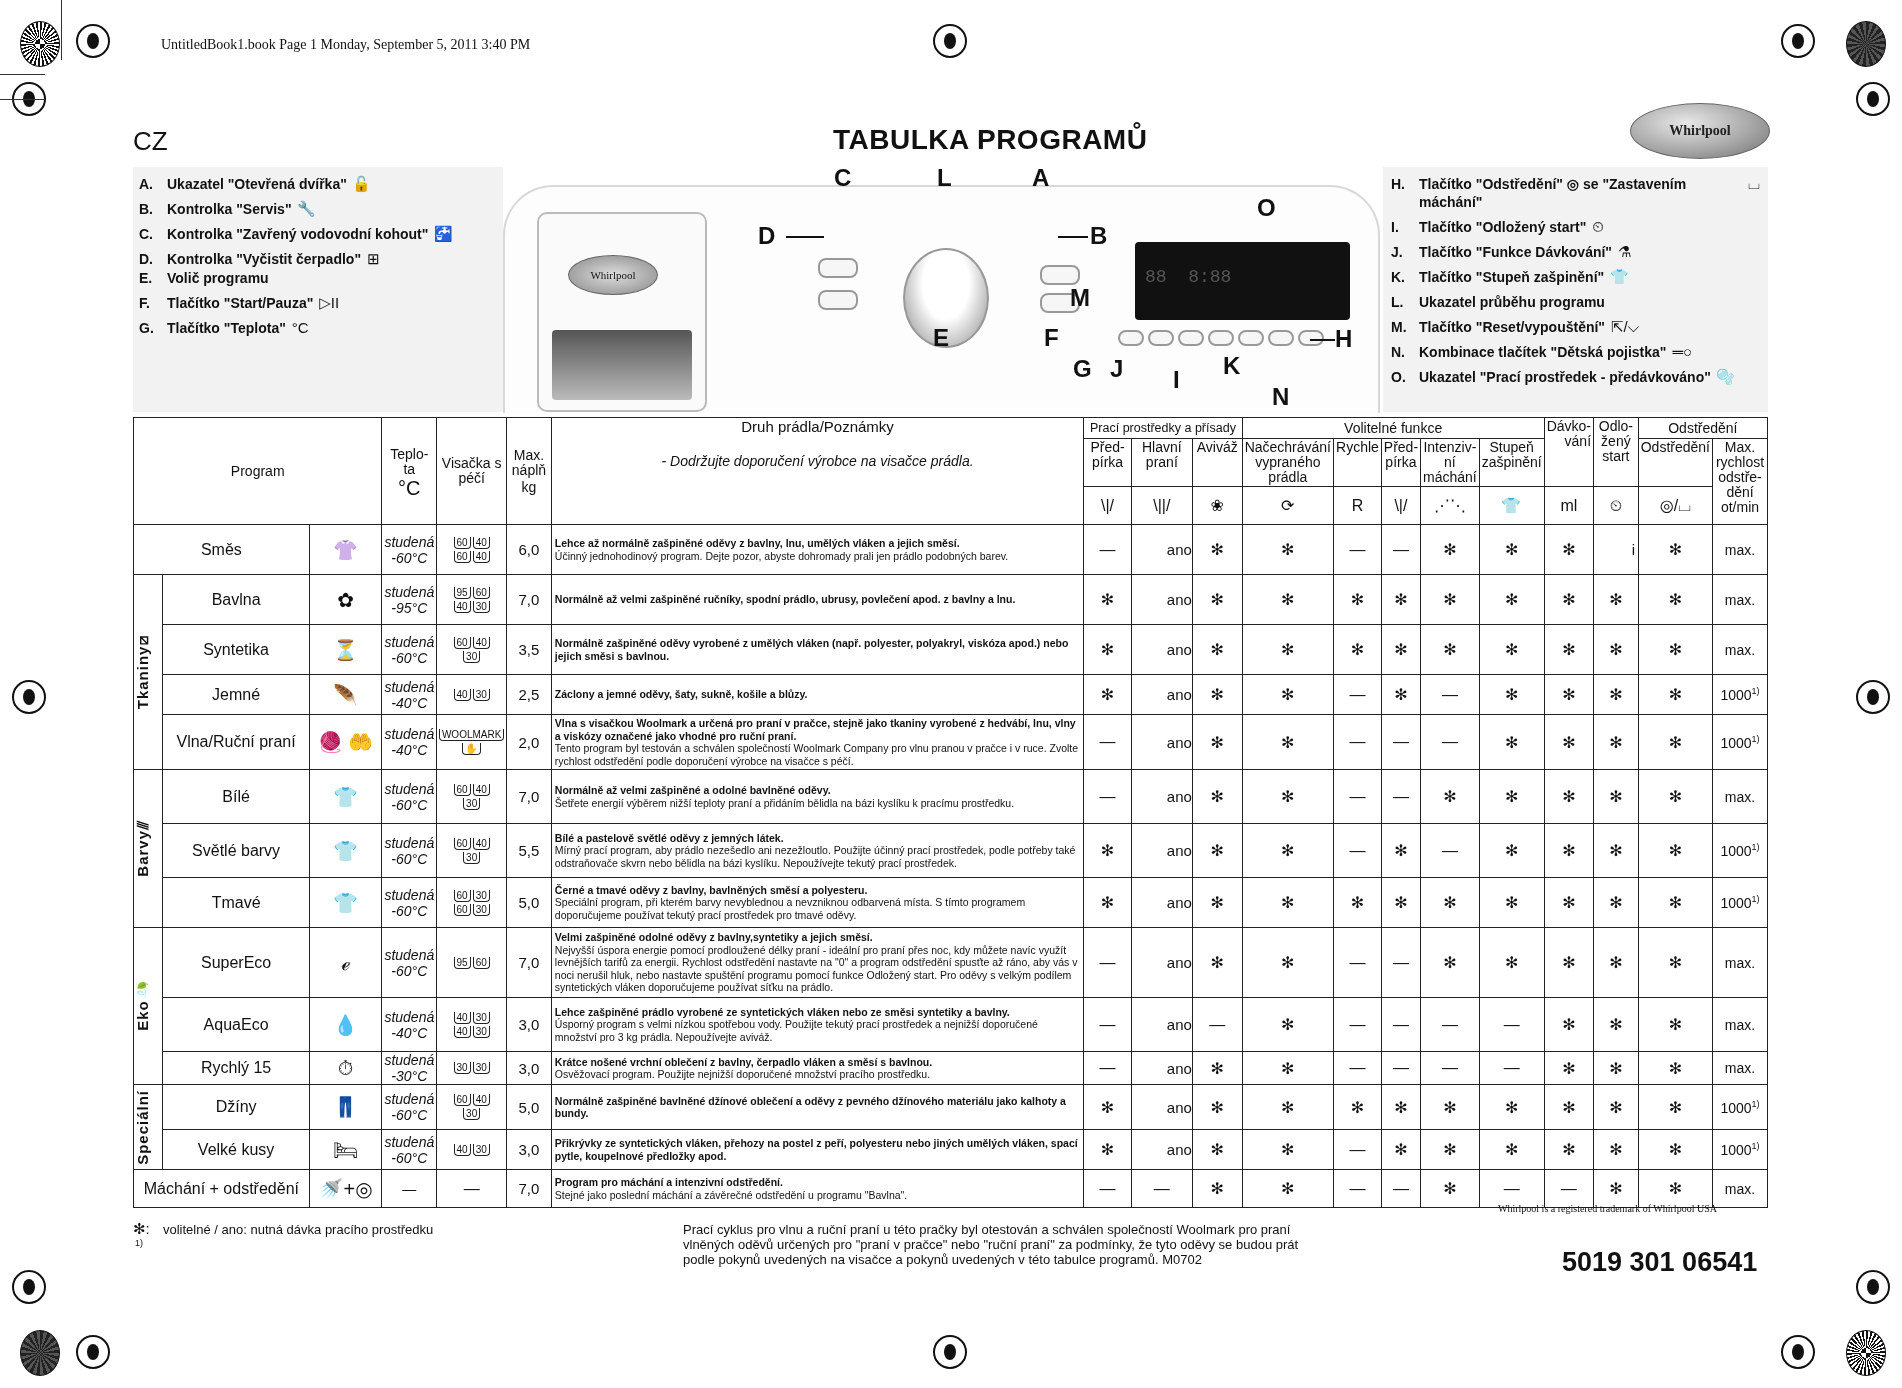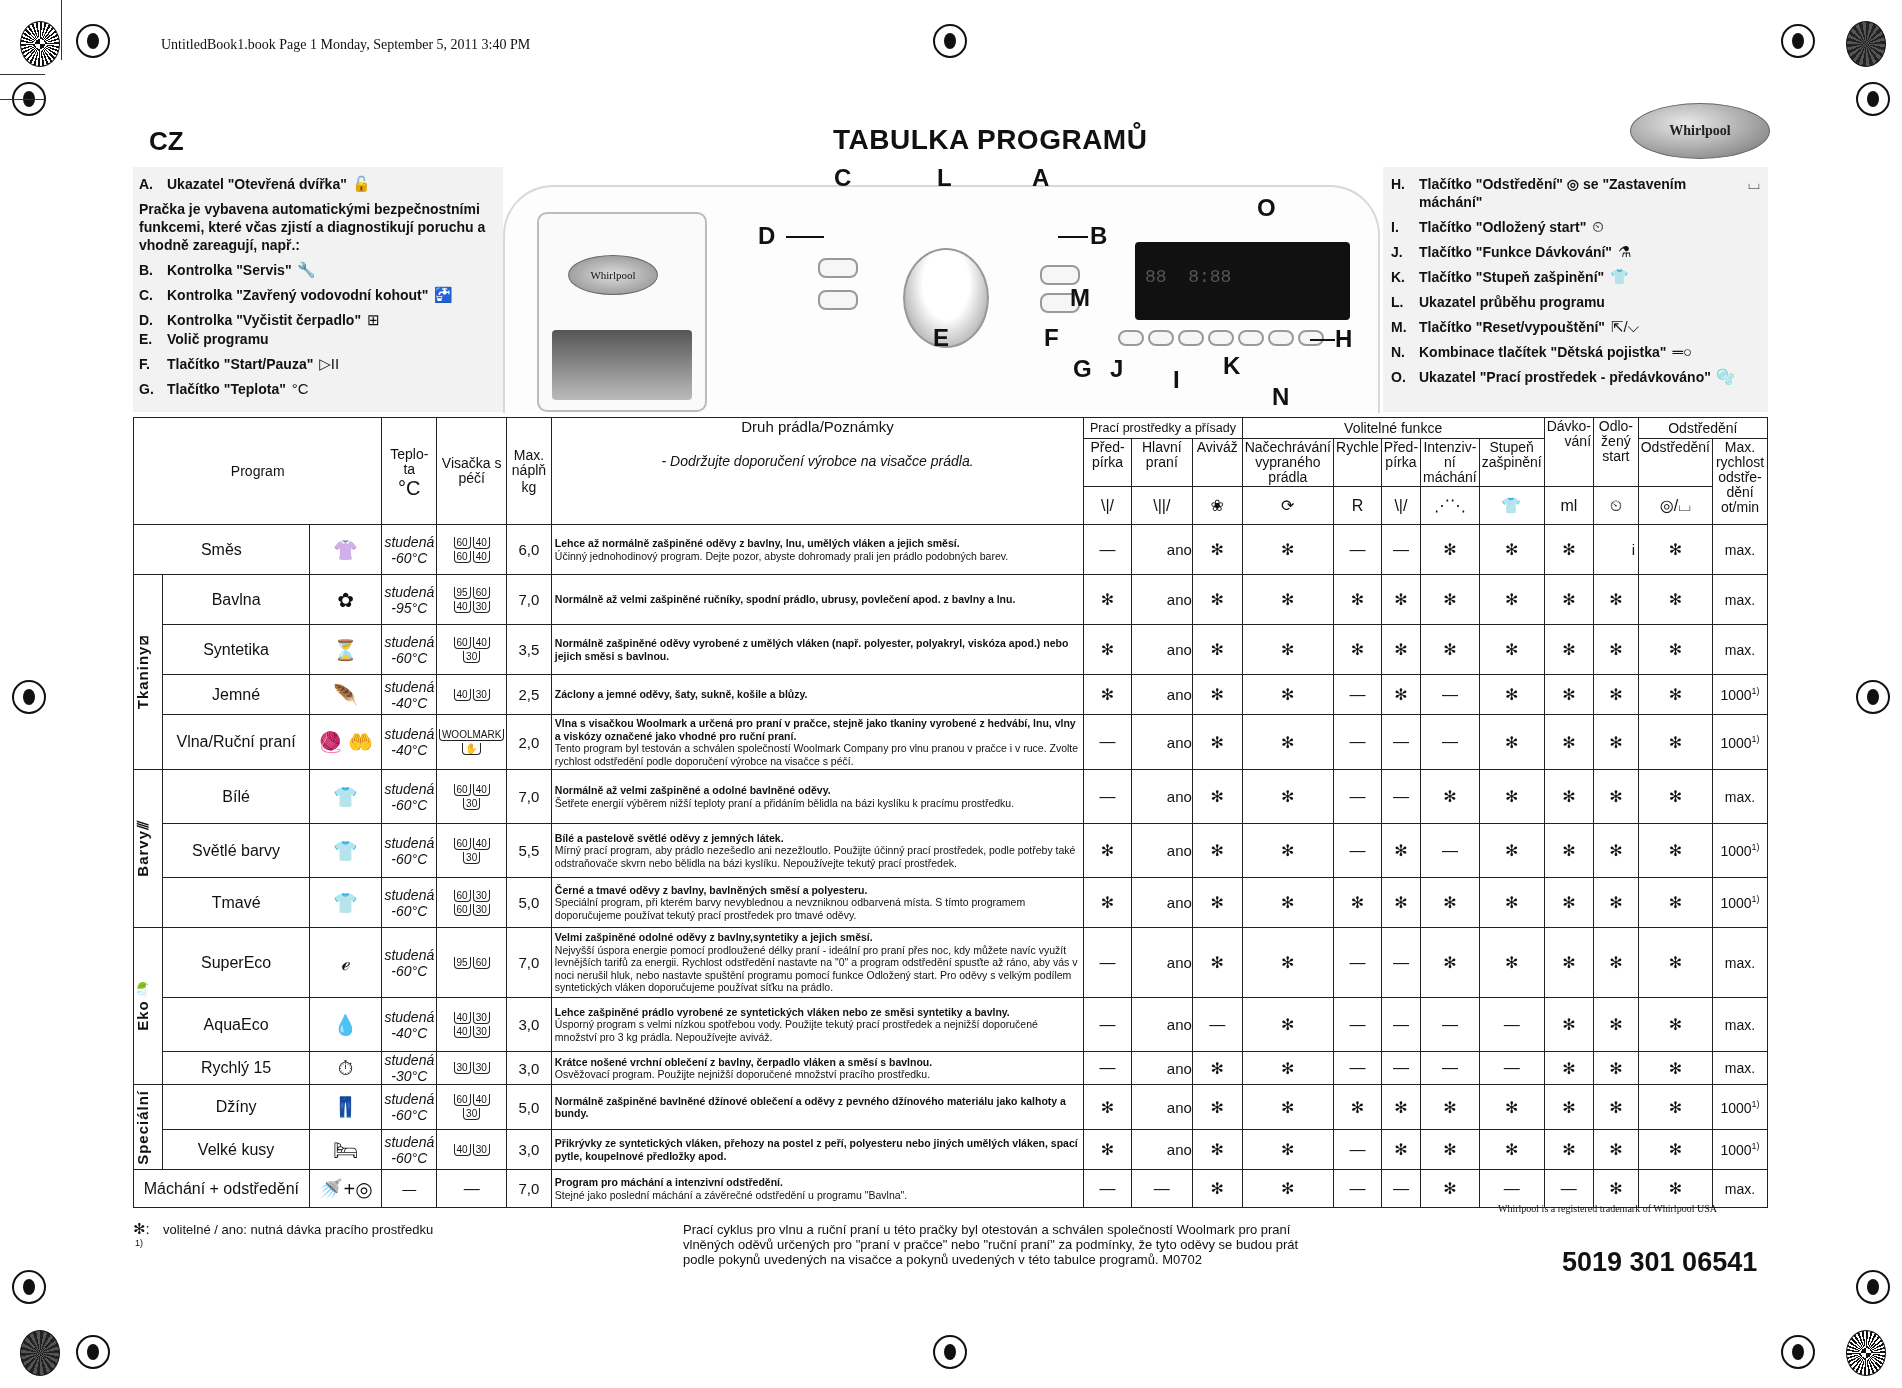--- a/index.html
+++ b/index.html
@@ -8,21 +8,21 @@
 
   .regmark { position: absolute; width: 34px; height: 34px; border: 2px solid #111; border-radius: 50%; }
   .regmark::after { content: ""; position: absolute; left: 9px; top: 7px; width: 12px; height: 16px; background: #111; border-radius: 50%; }
   .regline-h { position: absolute; height: 1px; background: #333; }
   .regline-v { position: absolute; width: 1px; background: #333; }
   .sunburst { position: absolute; width: 40px; height: 46px; border-radius: 50%;
     background: repeating-conic-gradient(#111 0deg 6deg, #fff 6deg 12deg); border: 1px solid #111; }
   .sunburst.dark { background: repeating-conic-gradient(#222 0deg 10deg, #555 10deg 20deg); }
 
   .book-header { position: absolute; left: 123px; top: 37px; font-family: "Liberation Serif", serif; font-size: 14px; margin-left: 38px; }
-  .lang { position: absolute; left: 133px; top: 126px; font-size: 26px; font-weight: bold; margin-left: 16px; }
+  .lang { position: absolute; left: 133px; top: 126px; font-size: 26px; font-weight: normal; }
   .title { position: absolute; left: 833px; top: 124px; font-size: 28px; font-weight: bold; letter-spacing: 0.5px; }
 
   .logo-oval { position: absolute; left: 1630px; top: 103px; width: 140px; height: 56px; border-radius: 50%;
     background: radial-gradient(ellipse at 40% 35%, #e8e8e8 0%, #a8a8a8 55%, #707070 100%); border: 1px solid #666;
     display: flex; align-items: center; justify-content: center; font-family: "Liberation Serif", serif; font-size: 14px; font-weight: bold; color: #222; }
 
   .legend-box { position: absolute; background: #f2f2f2; font-size: 14px; font-weight: bold; line-height: 18px; }
   .legend-left { left: 133px; top: 167px; width: 370px; height: 245px; padding: 8px 6px; }
   .legend-right { left: 1383px; top: 167px; width: 385px; height: 245px; padding: 8px 8px; }
   .legend-item { display: flex; margin-bottom: 7px; }
@@ -99,21 +99,20 @@
 <div class="logo-oval">
     <span>Whirlpool</span>
   </div>
 
 <div class="legend-box legend-left">
   <div class="legend-item">
       <span class="ltr">A.</span>
       <span>Ukazatel "Otevřená dvířka"</span>
       <span class="ico">🔓</span>
     </div>
-  <div class="legend-note">Pračka je vybavena automatickými bezpečnostními funkcemi, které včas zjistí a diagnostikují poruchu a vhodně zareagují, např.:</div>
   <div class="legend-item">
       <span class="ltr">B.</span>
       <span>Kontrolka "Servis"</span>
       <span class="ico">🔧</span>
     </div>
   <div class="legend-item">
       <span class="ltr">C.</span>
       <span>Kontrolka "Zavřený vodovodní kohout"</span>
       <span class="ico">🚰</span>
     </div>

